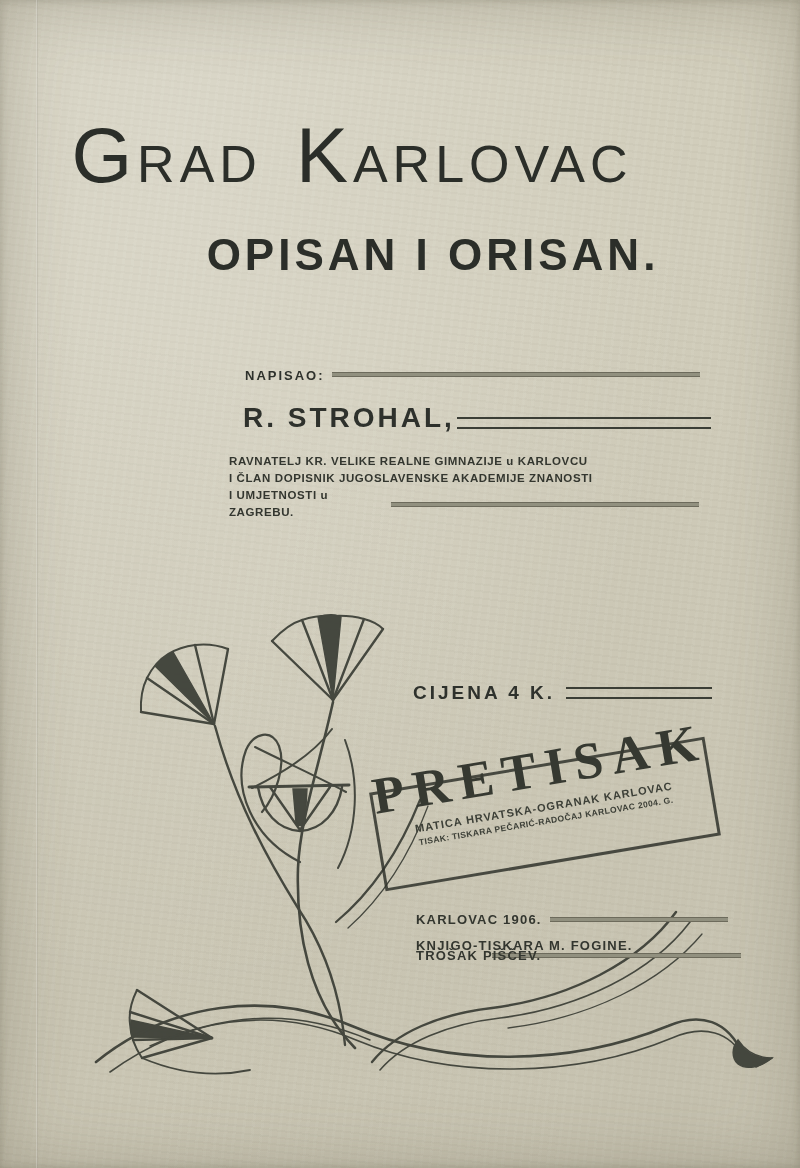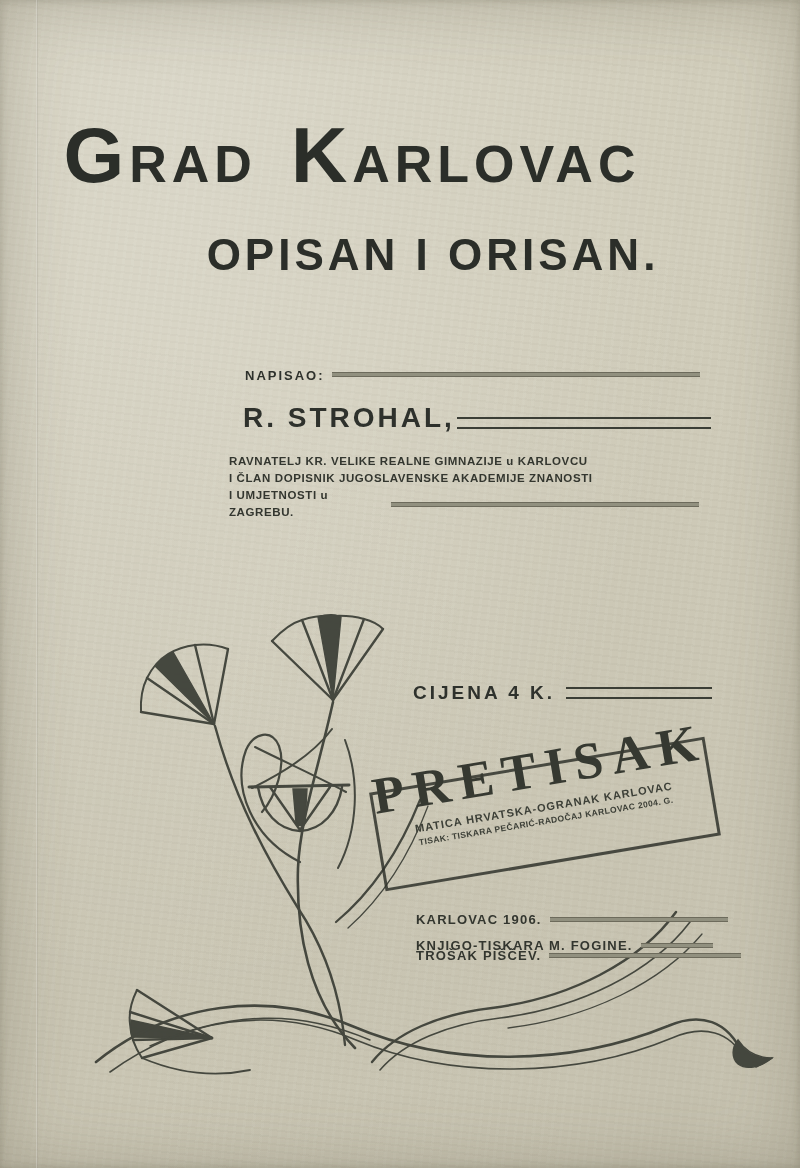--- a/index.html
+++ b/index.html
@@ -21,21 +21,21 @@
   }
   .crease{
     position:absolute;left:36px;top:0;width:2px;height:100%;
     background:linear-gradient(to right, rgba(255,255,255,.35), rgba(90,85,66,.18));
   }
   .ornament-svg{position:absolute;left:0;top:0;width:800px;height:1168px;pointer-events:none;}
 
   
   .title-line1{
     position:absolute;left:0;top:116px;width:704px;
-    text-align:center;font-weight:bold;letter-spacing:5px;
+    text-align:center;font-weight:normal;letter-spacing:5px;
     color:#2b2e29;white-space:nowrap;
   }
   .title-line1 .initial{font-size:78px;line-height:1;}
   .title-line1 .rest{font-size:52px;line-height:1;}
   .title-word{display:inline-block;margin:0 17px;}
   .title-line2{
     position:absolute;left:0;top:230px;width:800px;
     text-align:center;font-weight:bold;font-size:44px;letter-spacing:4px;
     color:#2b2e29;white-space:nowrap;padding-left:33px;
   }
@@ -104,21 +104,21 @@
   }
 
   
   .imprint-line{position:absolute;left:416px;display:flex;align-items:center;}
   .imprint-line .txt{
     font-size:13px;font-weight:bold;letter-spacing:1.2px;white-space:nowrap;
     color:#33362f;
   }
   .imprint-line .rule-band{margin-left:8px;}
   .imprint-1{top:912px;}
-  .imprint-2{top:938px;}
+  .imprint-2{top:938px;flex-direction:column;}
   .imprint-3{top:948px;justify-content:space-between;}
   .imprint-1 .rule-band{width:178px;}
   .imprint-2 .rule-band{width:72px;}
   .imprint-3 .rule-band{width:192px;}
 </style>
 </head>
 <body>
 
 <div class="page">
   <div class="crease"></div>

